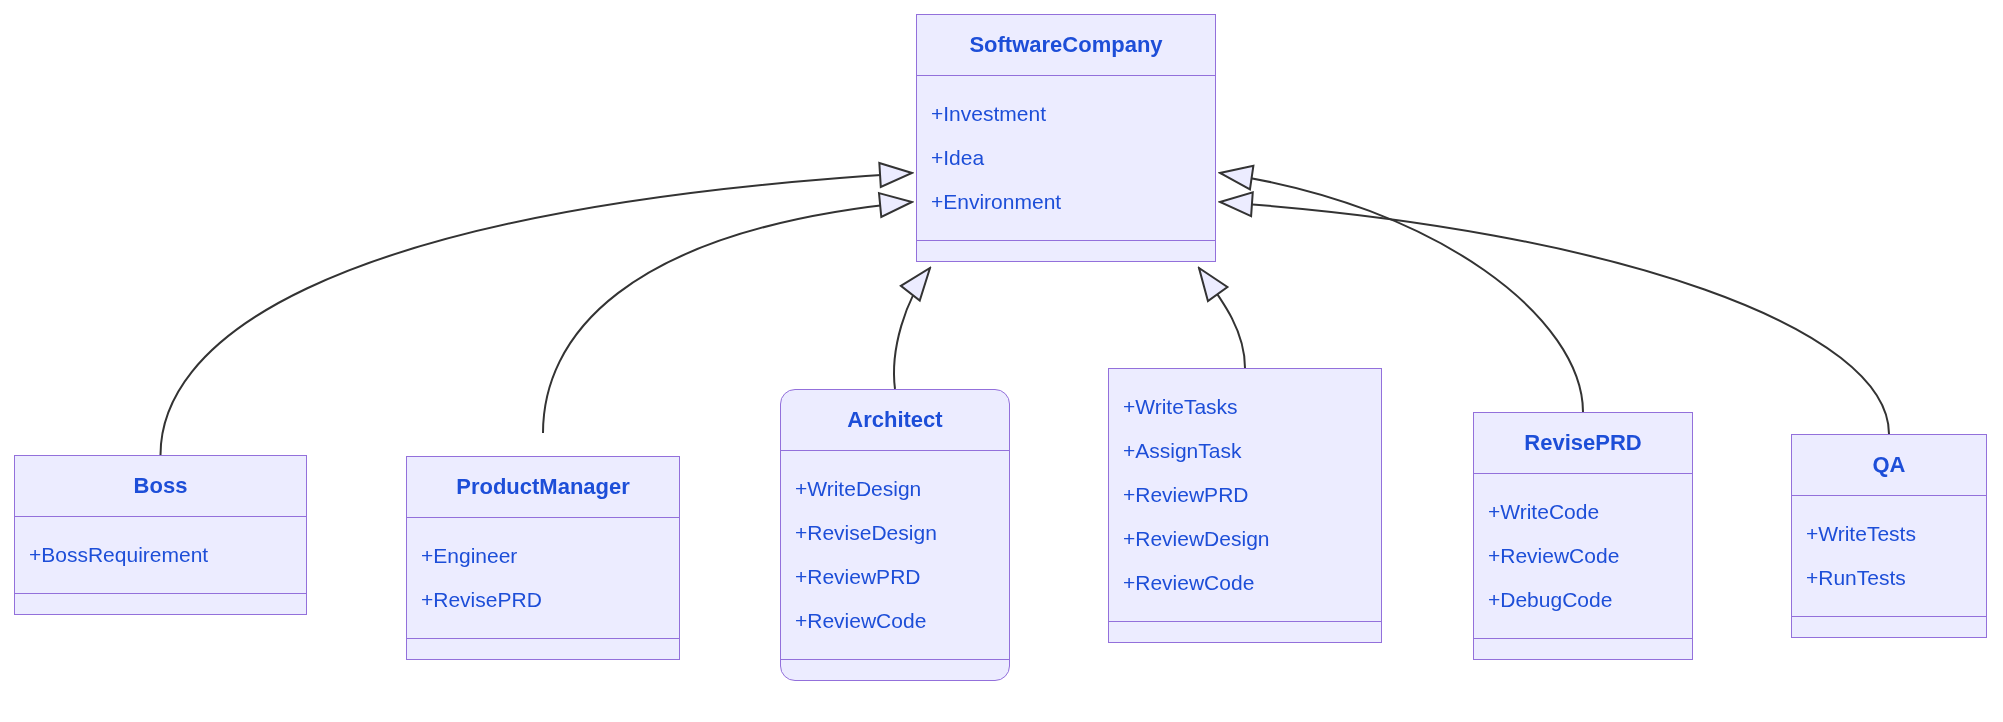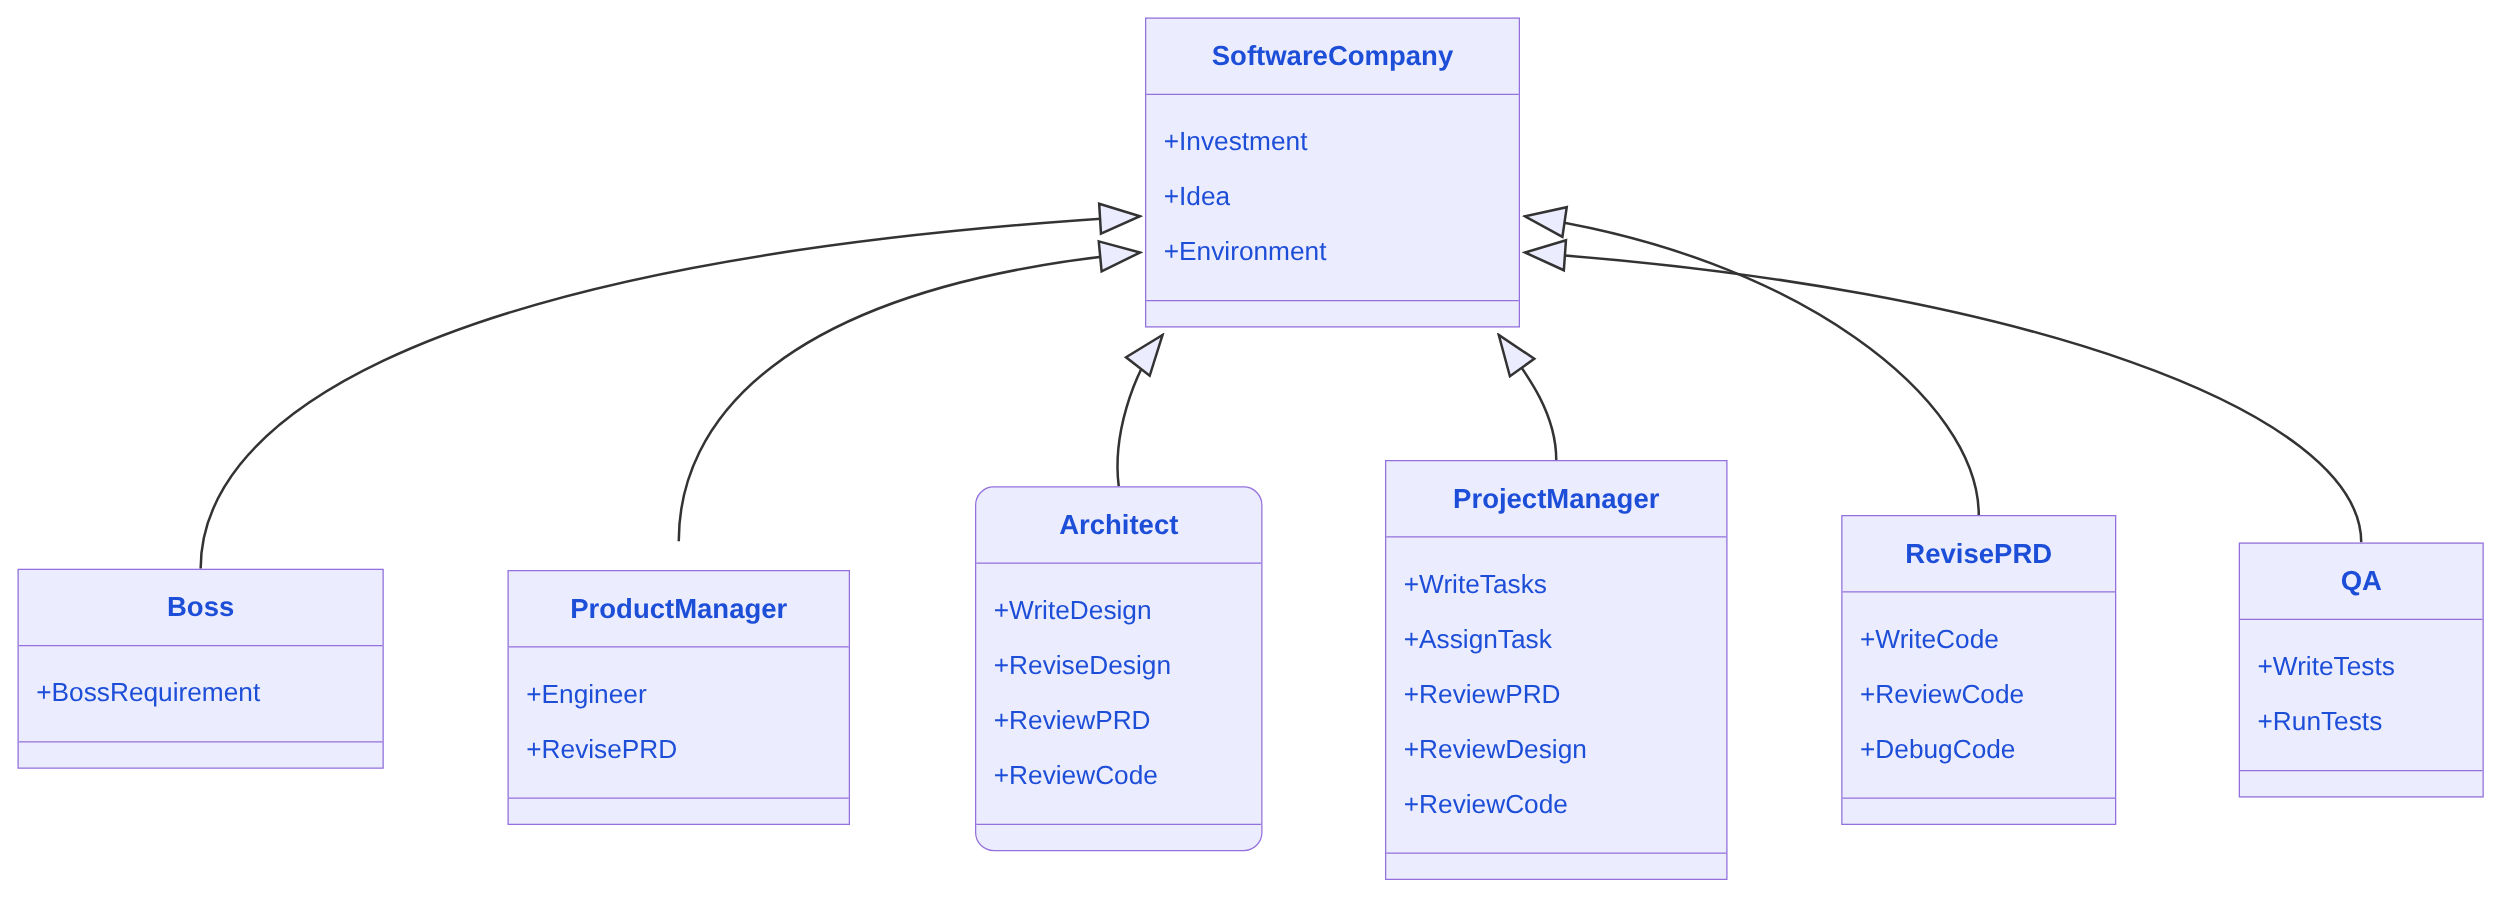--- a/index.html
+++ b/index.html
@@ -112,21 +112,20 @@
     <div class="class-members">
       <div class="member">+WriteDesign</div>
       <div class="member">+ReviseDesign</div>
       <div class="member">+ReviewPRD</div>
       <div class="member">+ReviewCode</div>
     </div>
     <div class="class-methods"></div>
   </div>
 
   <div class="class-box box-projectmanager">
-    <div class="class-title">ProjectManager</div>
     <div class="class-members">
       <div class="member">+WriteTasks</div>
       <div class="member">+AssignTask</div>
       <div class="member">+ReviewPRD</div>
       <div class="member">+ReviewDesign</div>
       <div class="member">+ReviewCode</div>
     </div>
     <div class="class-methods"></div>
   </div>
 

